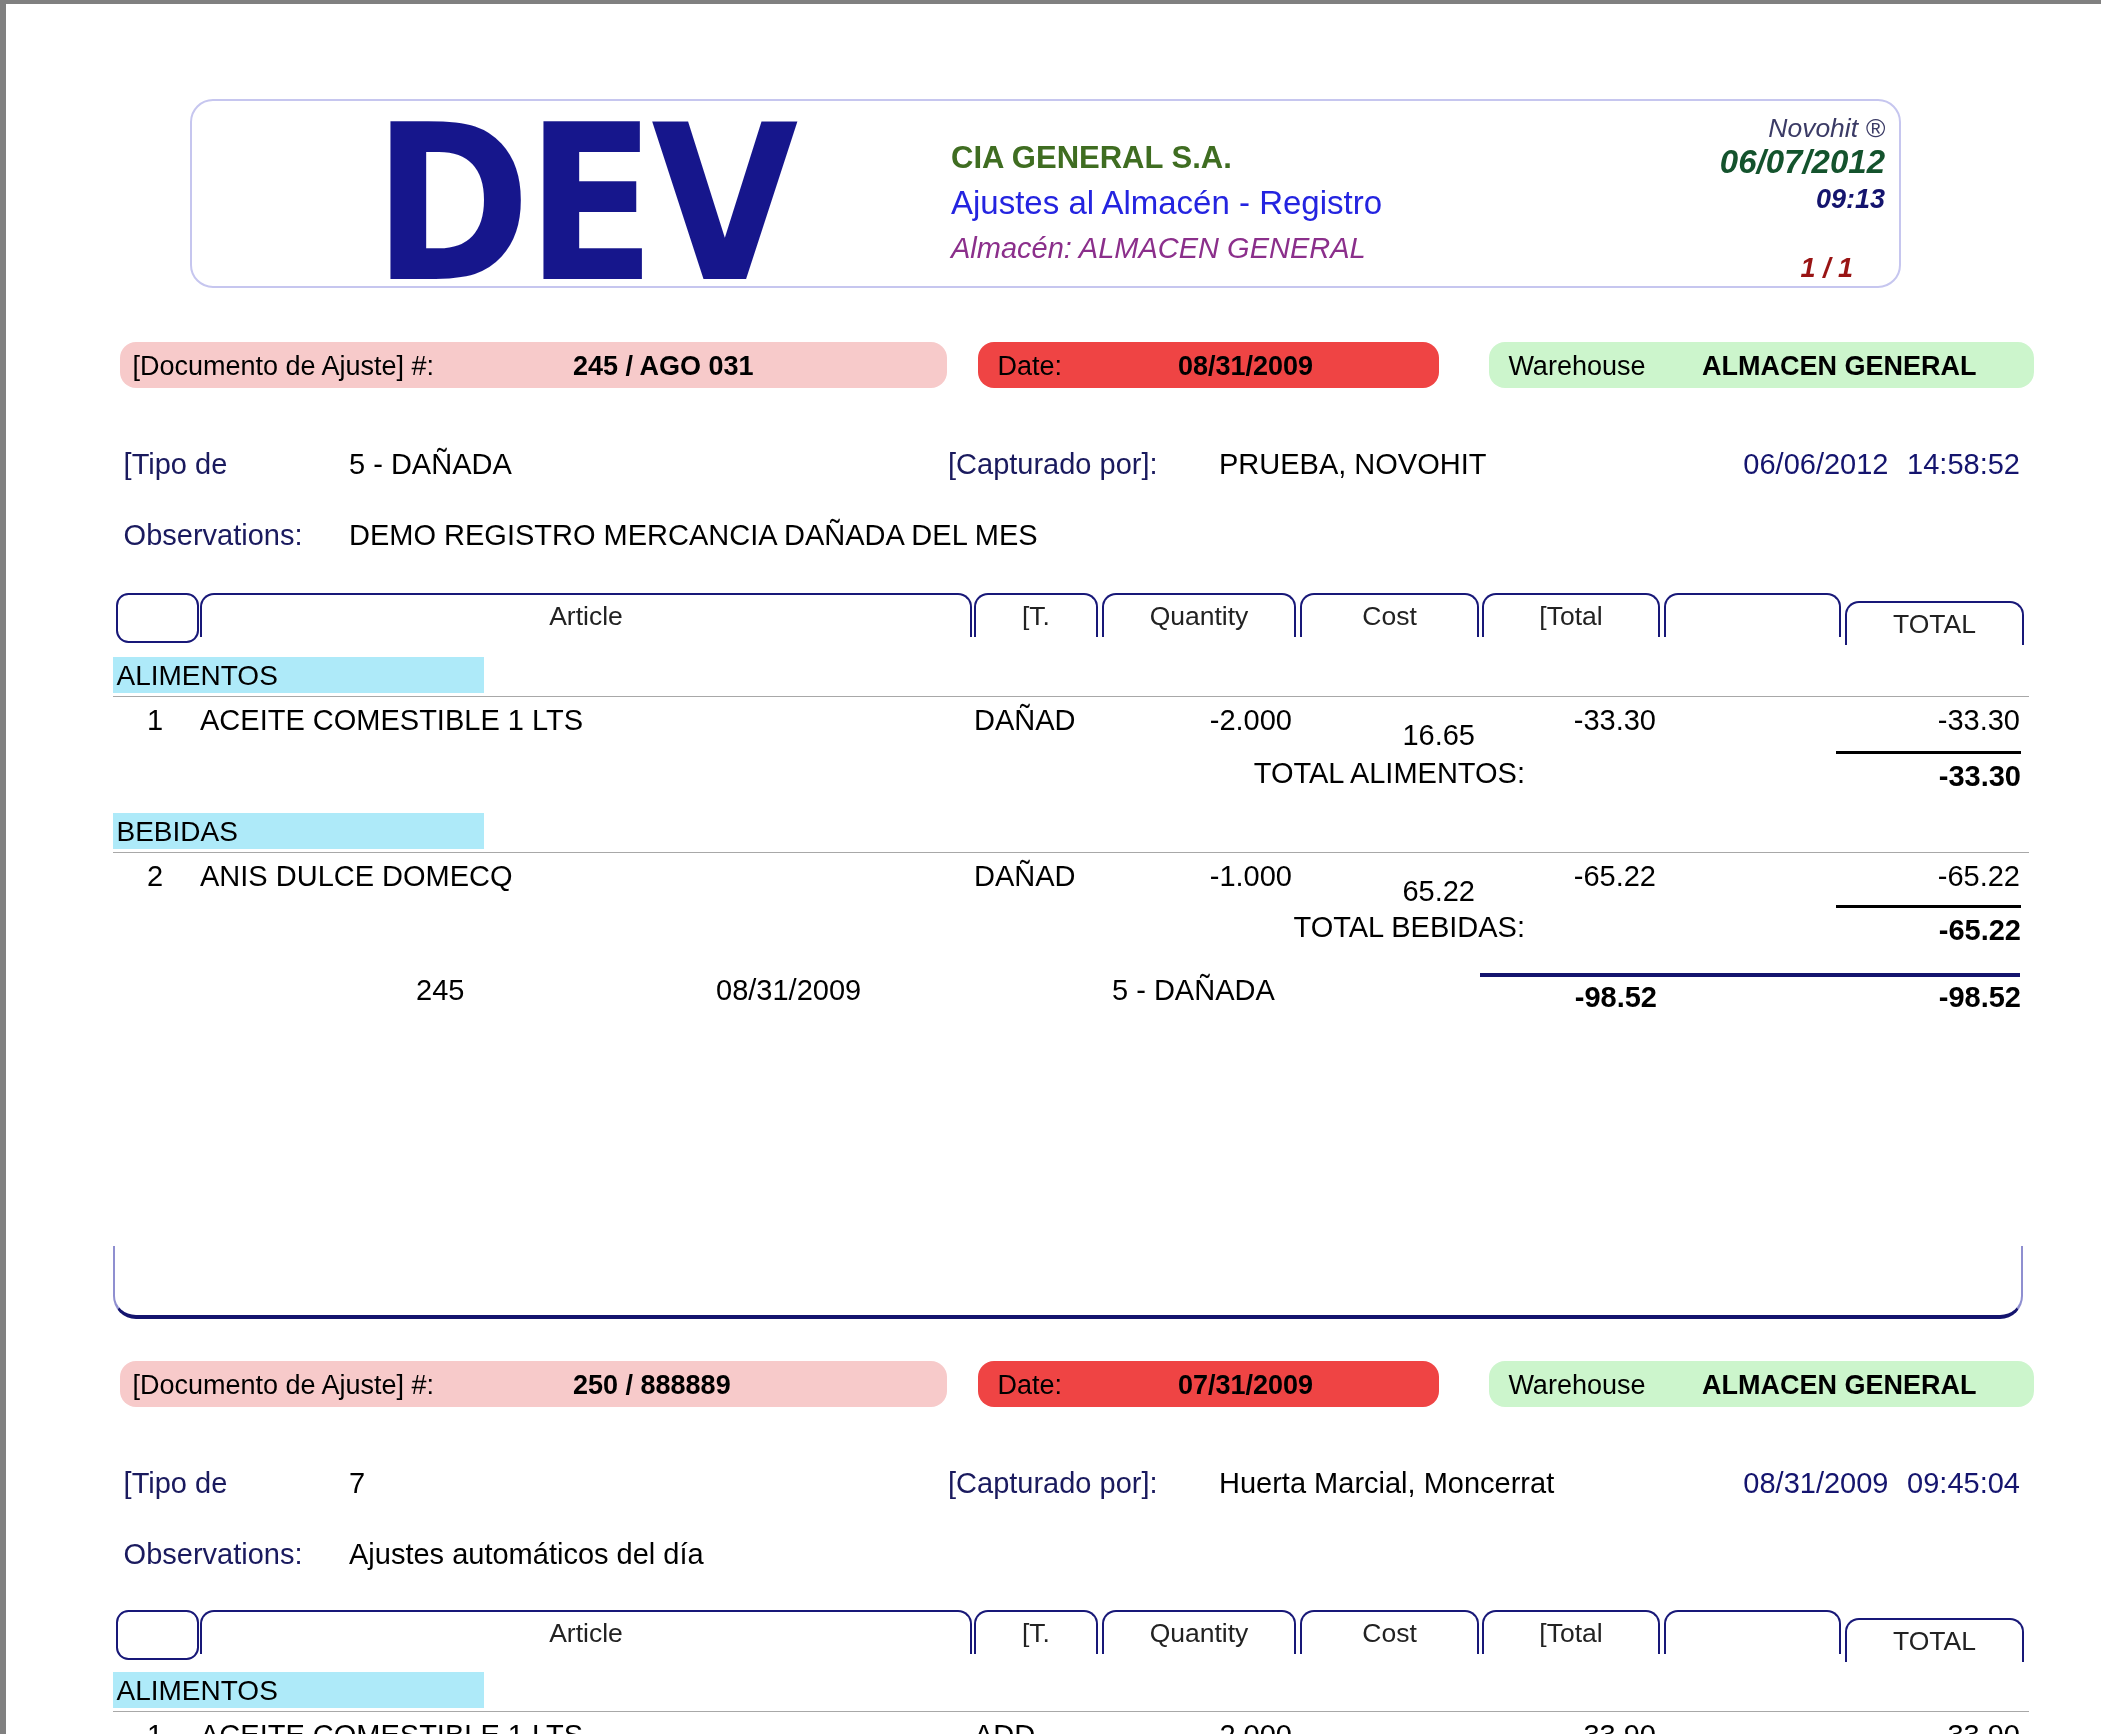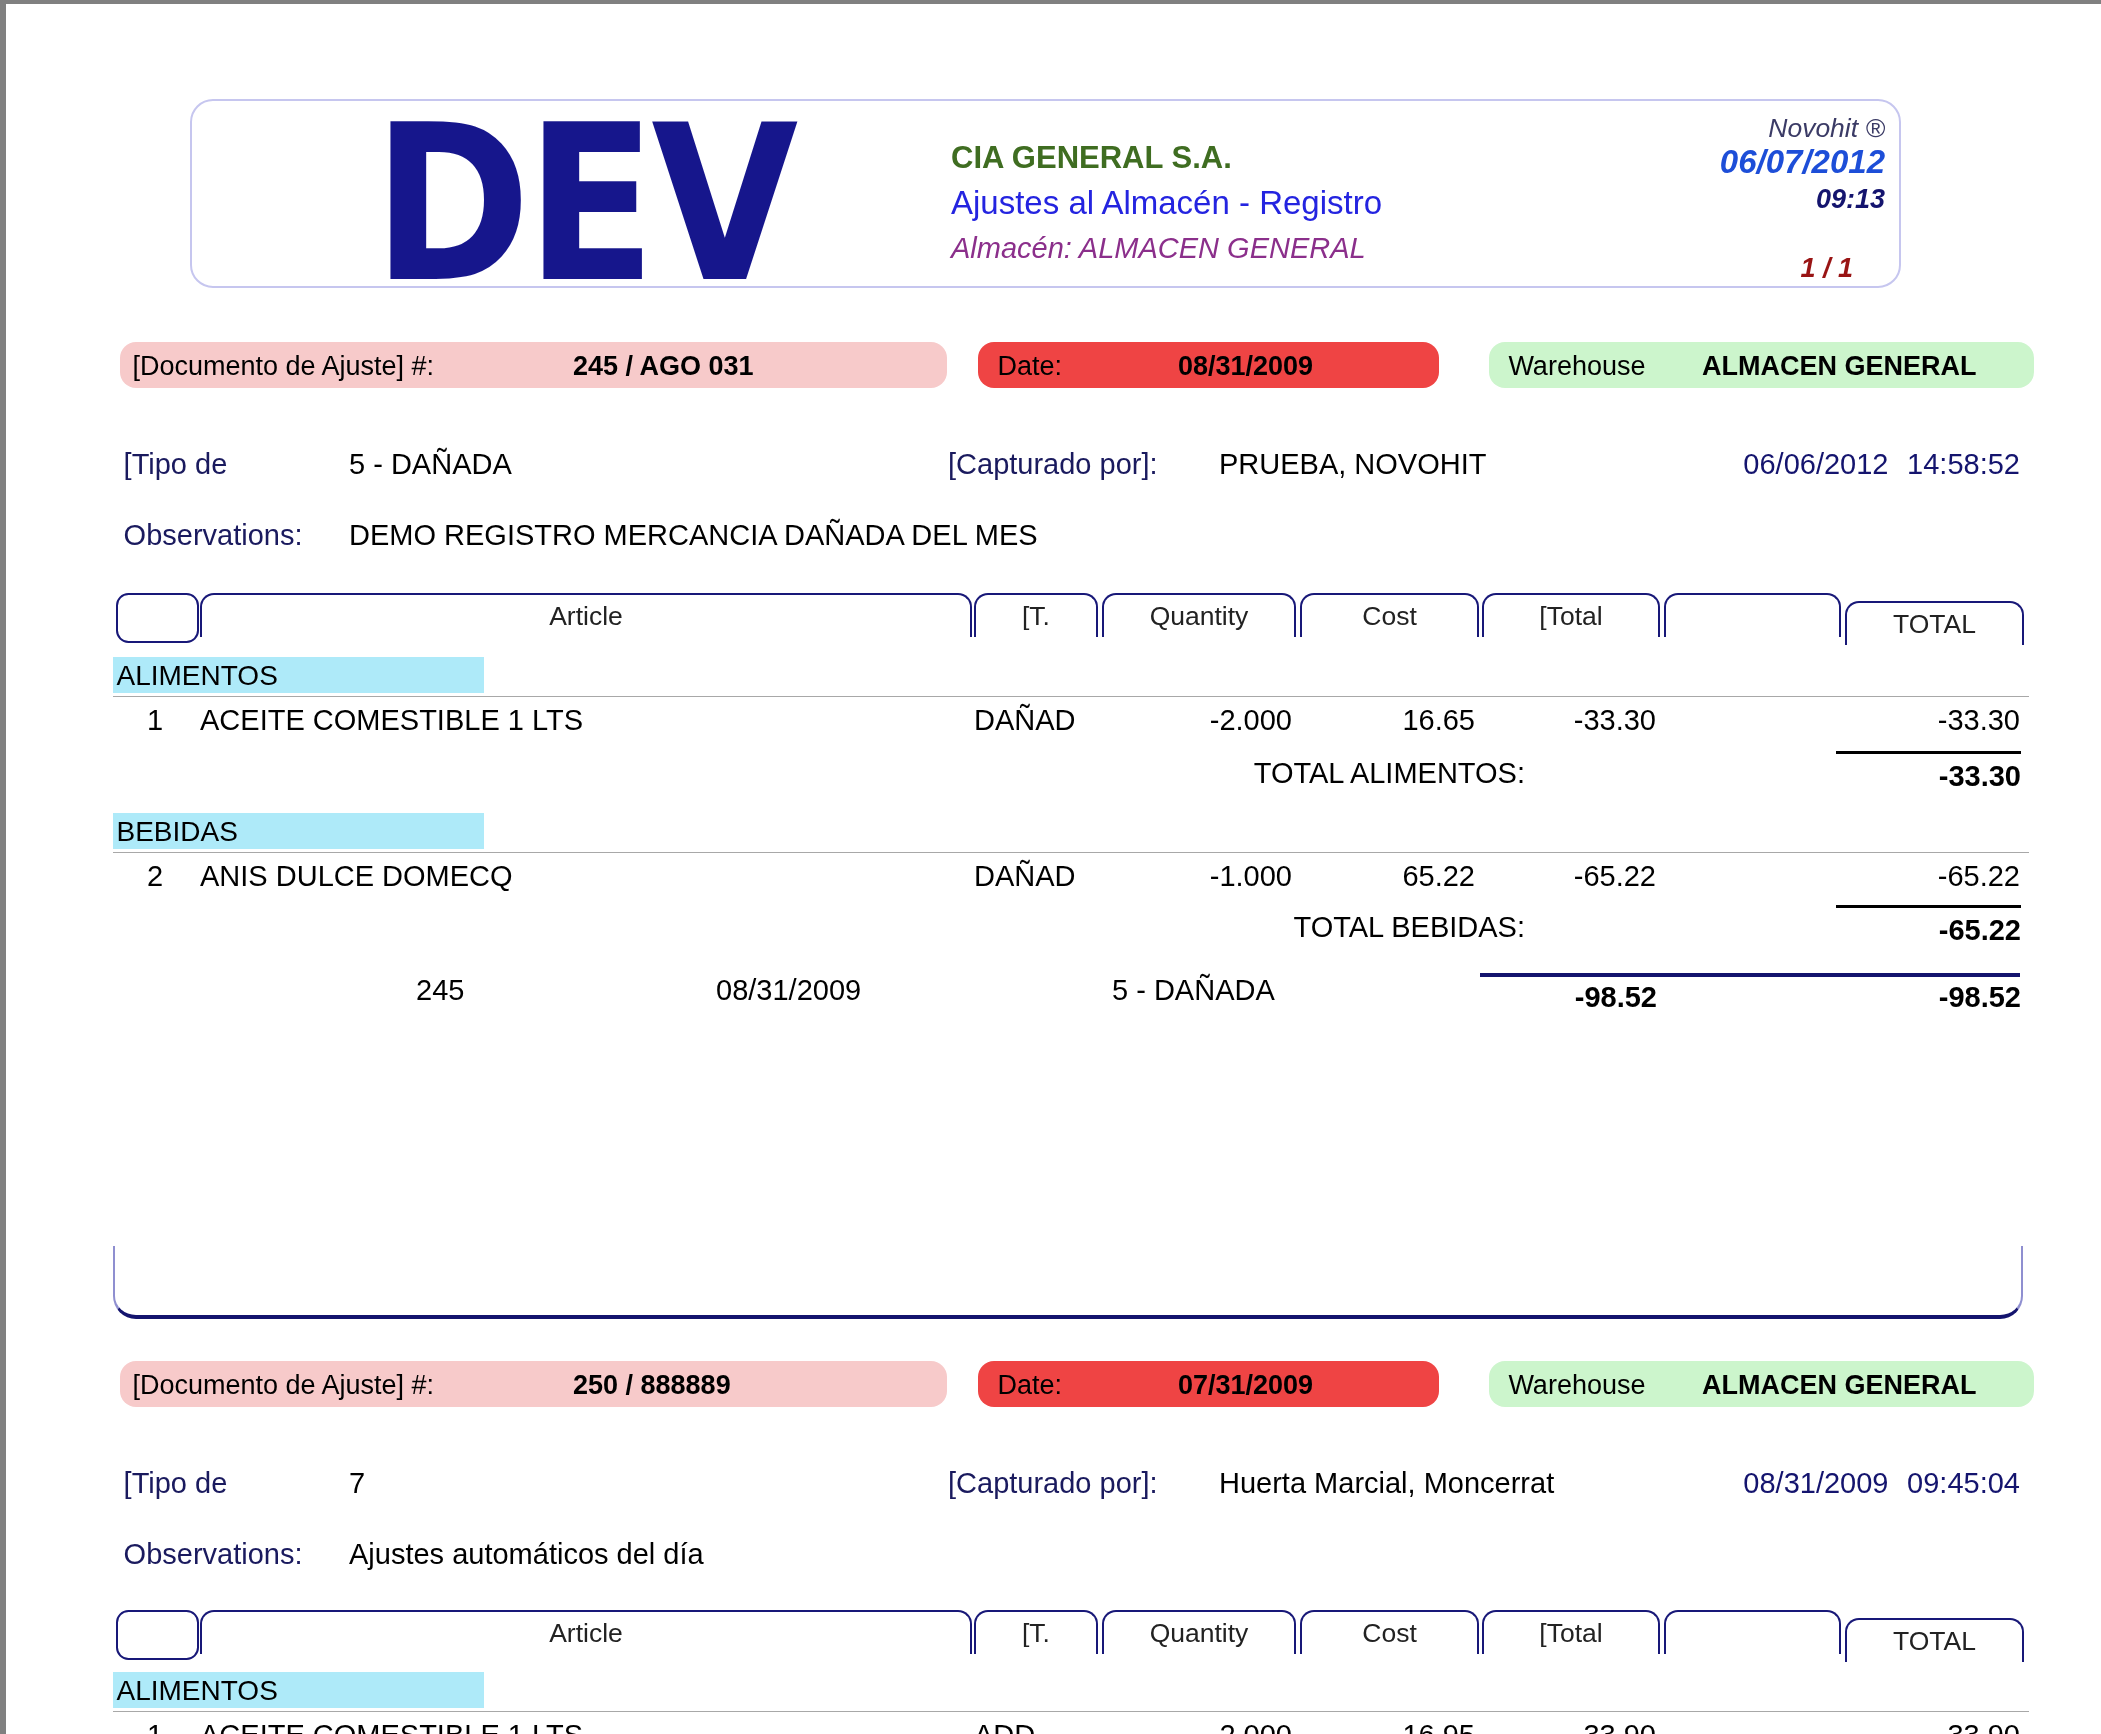--- a/index.html
+++ b/index.html
@@ -15,21 +15,21 @@
           border:2.6px solid #c6c6ef;border-radius:23px;background:#fff;}
   .logo{position:absolute;left:181px;top:16px;font-family:"DejaVu Sans",sans-serif;
         font-weight:bold;font-size:216px;line-height:176px;color:#16168c;
         letter-spacing:-5.3px;transform:scaleX(0.88);transform-origin:left top;}
   .hcenter{position:absolute;left:759px;top:35px;}
   .company{font-size:31px;font-weight:bold;color:#3f6d21;line-height:44px;}
   .rtitle{font-size:33px;color:#2424e0;line-height:46px;}
   .alm{font-size:29px;font-style:italic;color:#8b2f8b;line-height:44px;}
   .hright{position:absolute;right:14px;top:0;width:371px;text-align:right;}
   .brand{position:absolute;right:0;top:12.4px;font-size:26.5px;font-style:italic;color:#3b3b66;width:371px;}
-  .pdate{position:absolute;right:0;top:42px;font-size:33px;font-style:italic;font-weight:bold;color:#1d4ed8;width:371px;}
+  .pdate{position:absolute;right:0;top:42px;font-size:33px;font-style:italic;font-weight:bold;color:#14532d;width:371px;}
   .ptime{position:absolute;right:0;top:83px;font-size:27px;font-style:italic;font-weight:bold;color:#14146e;width:371px;}
   .pgnum{position:absolute;right:32px;top:152px;font-size:27px;font-style:italic;font-weight:bold;color:#991414;width:371px;}
 
   
   .doc{position:absolute;left:113px;width:1907px;}
   .boxrow{position:absolute;left:0;top:0;width:100%;height:46px;}
   .hbox{position:absolute;top:0;height:46px;border-radius:16px;}
   .hbox.pink{left:7px;width:827px;background:#f7caca;}
   .hbox.lav{left:865px;width:461px;background:#ef4444;}
   .hbox.grn{left:1376px;width:545px;background:#ccf5cc;}
@@ -56,21 +56,21 @@
   .secbar{position:absolute;left:0;width:371px;height:36px;background:#aeeaf9;}
   .secbar span{position:absolute;left:3.5px;top:0;font-size:28px;line-height:37px;}
   .hline{position:absolute;left:0;width:1916px;height:0;border-top:1.8px solid #a8a8a8;}
 
   .trow{position:absolute;left:0;width:100%;height:41px;font-size:29px;}
   .trow span{position:absolute;top:0;line-height:35px;white-space:nowrap;}
   .c1{left:2.6px;width:79px;text-align:center;}
   .c2{left:87px;width:768px;}
   .c3{left:861px;width:120px;}
   .c4{left:989px;width:190px;text-align:right;}
-  .c5{left:1187px;width:175px;text-align:right;}
+  .c5{left:1187px;width:175px;text-align:right;margin-top:15px;}
   .c6{left:1369px;width:174px;text-align:right;}
   .c8{left:1732px;width:175px;text-align:right;}
   .tot-label{left:706px;width:706px;text-align:right;padding-top:5.3px;}
   .tot-val{left:1723px;width:185px;text-align:right;font-weight:bold;
            border-top:3.5px solid #000;padding-top:5.3px;}
   .sumline{position:absolute;left:1367px;top:0;width:540px;height:0;border-top:4.4px solid #14146e;}
   .b{font-weight:bold;}
   .pt6{padding-top:7px;}
 
   

